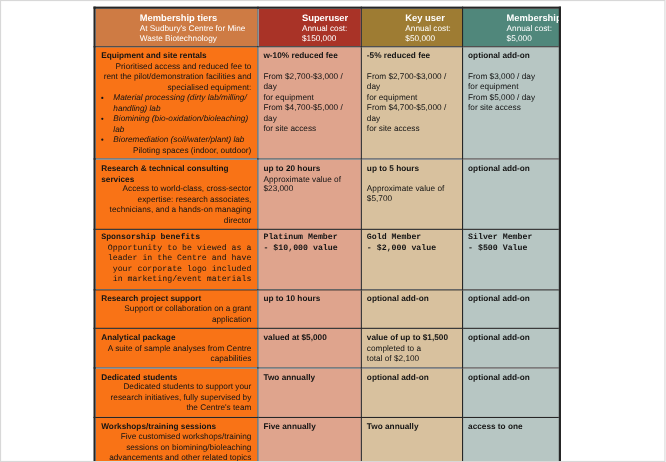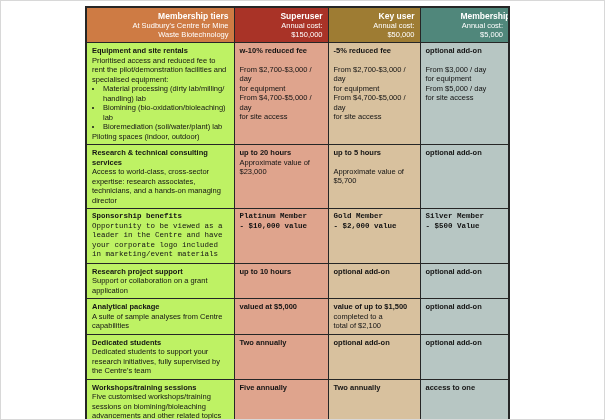--- a/index.html
+++ b/index.html
@@ -21,37 +21,37 @@
   tbody tr:nth-child(1){height:84px;}
   tbody tr:nth-child(2){height:42px;}
   tbody tr:nth-child(3){height:45px;font-family:Liberation Mono, monospace;}
   tbody tr:nth-child(4){height:23px;}
   tbody tr:nth-child(5){height:31px;}
   tbody tr:nth-child(6){height:41px;}
   tbody tr:nth-child(7){height:30px;}
   tbody tr:nth-child(8){height:46px;}
   tbody tr:nth-child(9){height:32px;}
 
-  th{color:#ffffff;text-align:right;padding-left:40px;}
+  th{color:#ffffff;text-align:left;padding-left:40px;}
   th.c0{background:var(--header-tiers,#ce7b44);}
   th.c1{background:var(--header-superuser,#a93327);}
   th.c2{background:var(--header-keyuser,#9e7c33);}
   th.c3{background:var(--header-ecosystem,#50877b);}
   .ht{font-size:8.5px;font-weight:bold;line-height:10px;}
   .hs{font-size:7.5px;font-weight:normal;line-height:8.5px;margin-top:1px;}
 
-  td.lbl{background:#bef264;}
+  td.lbl{background:#f97316;}
   td.su{background:var(--superuser-bg,#dfa48d);}
   td.ku{background:var(--keyuser-bg,#d8c19e);}
   td.eco{background:var(--ecosystem-bg,#b7c6c3);}
 
   .rt{font-size:7.5px;font-weight:bold;line-height:9.5px;}
-  .rd{font-size:7.5px;line-height:9.5px;}
+  .rd{font-size:7.5px;line-height:9.5px;text-align:right;}
   ul.blts{margin:0;padding:0 0 0 11px;list-style:disc outside;}
-  ul.blts li{font-size:7.5px;line-height:9.5px;}
+  ul.blts li{font-size:7.5px;line-height:9.5px;font-style:italic;}
   .vh{font-size:7.5px;font-weight:bold;line-height:9.5px;white-space:pre-line;}
   .vd{font-size:7.5px;line-height:9.5px;white-space:pre-line;}
   .mt{margin-top:9px;}
 </style>
 </head>
 <body>
 
 <div class="table-wrap">
   <table>
     <colgroup>

